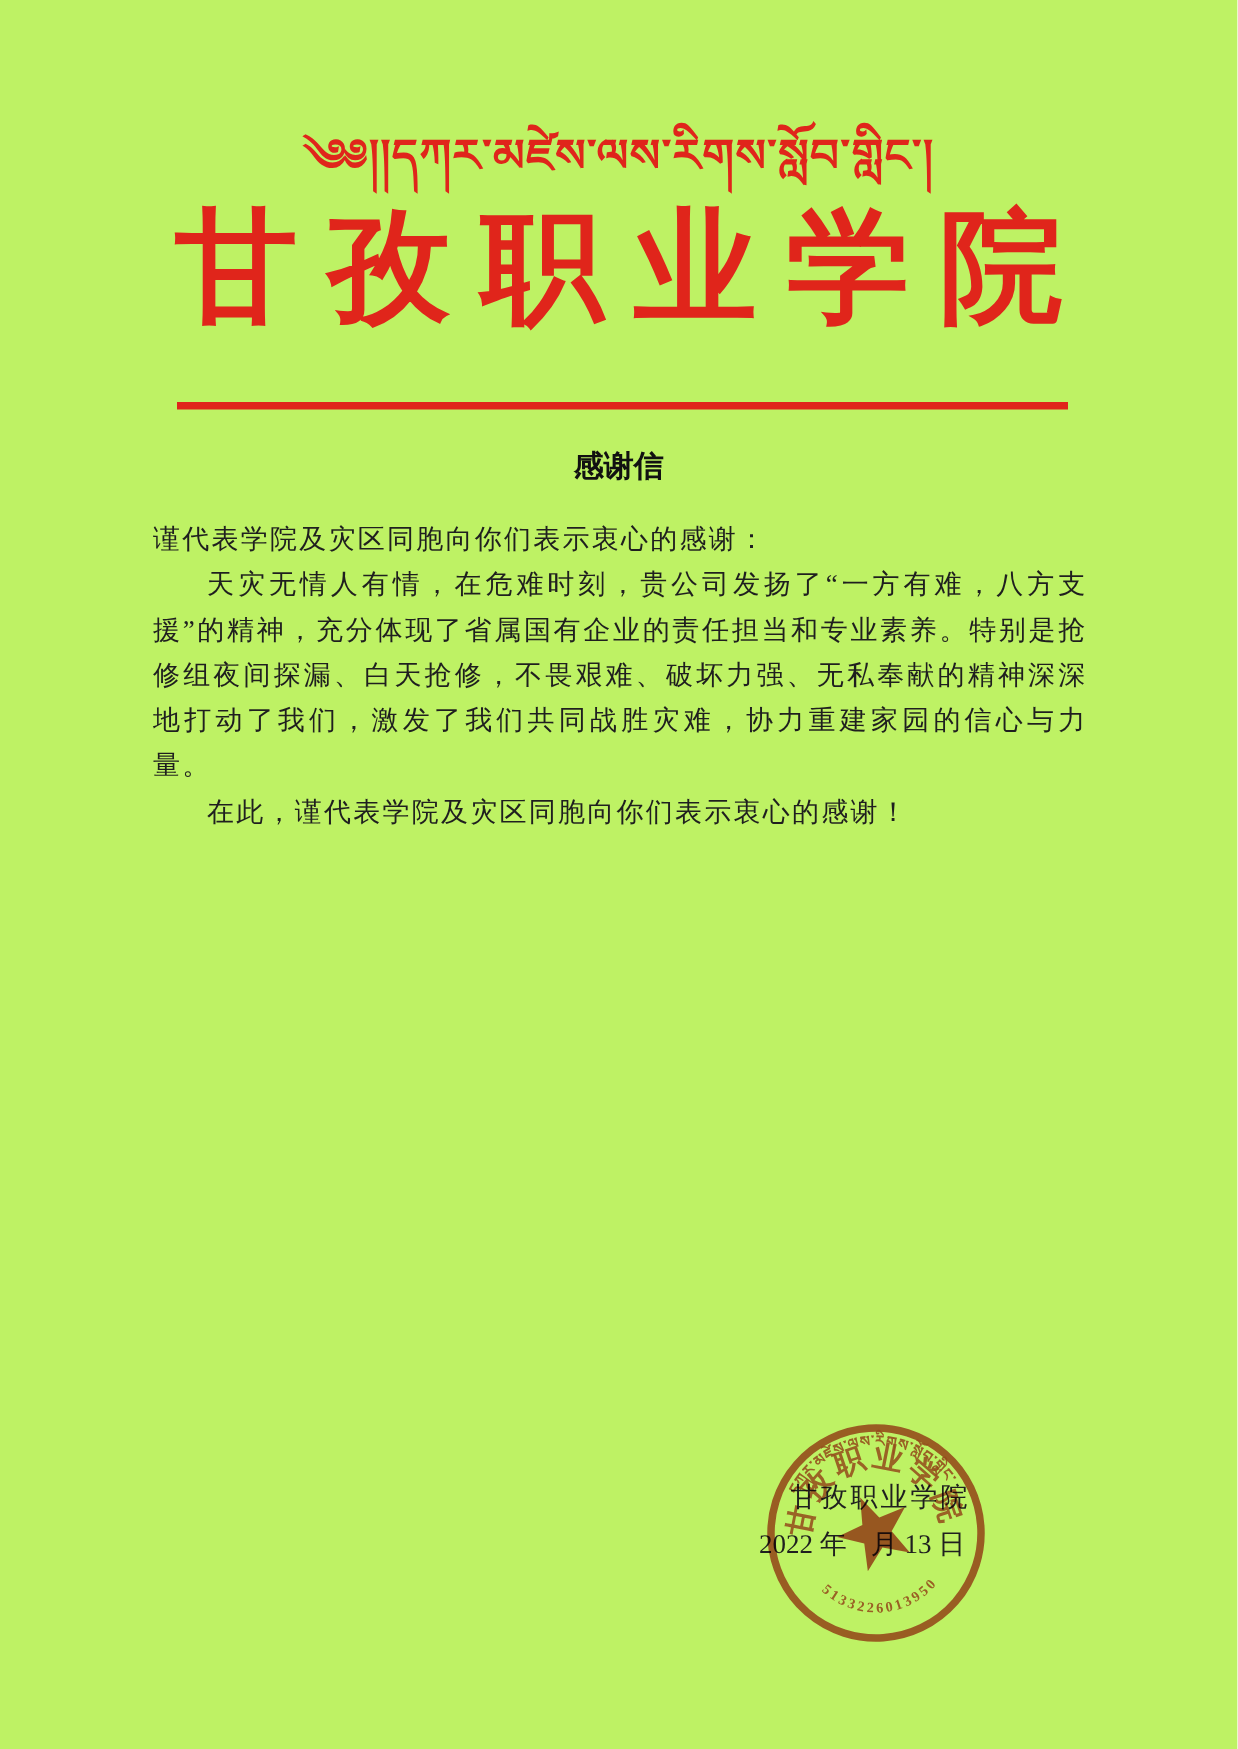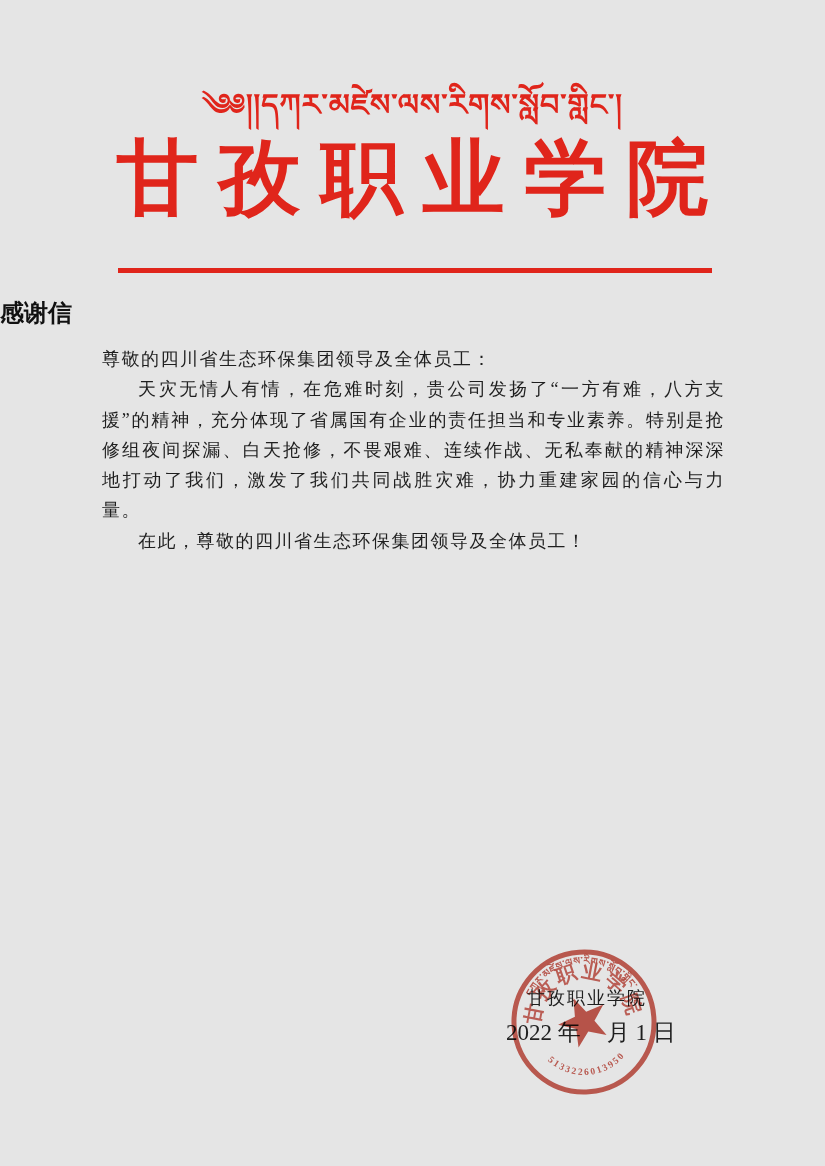--- a/index.html
+++ b/index.html
@@ -4,21 +4,21 @@
 <style>
   :root{
     --red:#e0251b;
     --seal-red:#c4463a;
     --ink:#1f1f1f;
   }
   html,body{margin:0;padding:0;background:#ffffff;}
   .page{
     position:relative;
     width:825px;height:1166px;
-    background:#e5e5e5;
+    background:#bef264;
     overflow:hidden;
     font-family:"Liberation Serif","DejaVu Serif",serif;
     color:var(--ink);
   }
   .masthead-tibetan{
     position:absolute;top:82px;left:0;width:100%;
     text-align:center;
     color:var(--red);
     font-size:30px;line-height:1.5;font-weight:bold;
     letter-spacing:1px;
@@ -30,41 +30,41 @@
     font-size:82px;line-height:1.1;font-weight:bold;
     letter-spacing:20px;text-indent:20px;
   }
   .red-rule{
     position:absolute;left:118px;top:268px;
     width:594px;height:5px;
     background:var(--red);
   }
   .letter-title{
     position:absolute;top:297px;left:0;width:100%;
-    text-align:left;
+    text-align:center;
     font-family:Liberation Serif, serif;
-    font-weight:bold;font-size:24px;color:#111111;
+    font-weight:bold;font-size:20px;color:#111111;
   }
   .letter-body{
     position:absolute;left:102px;top:344px;width:623px;
     font-size:18px;line-height:30.3px;
     text-align:justify;text-justify:inter-ideograph;
     letter-spacing:1.5px;
   }
   .letter-body p{margin:0;text-indent:2em;}
   .letter-body p.salutation{text-indent:0;}
   .signature{
     position:absolute;left:527px;top:986px;
     font-size:18px;letter-spacing:2px;color:var(--ink);
     white-space:nowrap;
   }
   .date-line{
     position:absolute;left:506px;top:1017px;
-    font-size:23px;color:var(--ink);
-    display:flex;gap:26px;white-space:nowrap;
+    font-size:18px;color:var(--ink);
+    display:flex;gap:16px;white-space:nowrap;
   }
   .seal{
     position:absolute;left:509px;top:947px;
     width:150px;height:150px;
     mix-blend-mode:multiply;
     opacity:0.93;
     transform:rotate(-4deg);
   }
   .seal svg{display:block;width:100%;height:100%;}
   .seal text{fill:var(--seal-red);}
@@ -76,30 +76,30 @@
 
   <div class="masthead-tibetan">༄༅།།དཀར་མཛེས་ལས་རིགས་སློབ་གླིང་།</div>
 
   <div class="masthead-name">甘孜职业学院</div>
 
   <div class="red-rule"></div>
 
   <div class="letter-title">感谢信</div>
 
   <div class="letter-body">
-    <p class="salutation">尊敬的四川省生态环保集团领导及全体员工：</p>
-    <p>天灾无情人有情，在危难时刻，贵公司发扬了“一方有难，八方支援”的精神，充分体现了省属国有企业的责任担当和专业素养。特别是抢修组夜间探漏、白天抢修，不畏艰难、连续作战、无私奉献的精神深深地打动了我们，激发了我们共同战胜灾难，协力重建家园的信心与力量。</p>
-    <p>在此，尊敬的四川省生态环保集团领导及全体员工！</p>
+    <p class="salutation">谨代表学院及灾区同胞向你们表示衷心的感谢：</p>
+    <p>天灾无情人有情，在危难时刻，贵公司发扬了“一方有难，八方支援”的精神，充分体现了省属国有企业的责任担当和专业素养。特别是抢修组夜间探漏、白天抢修，不畏艰难、破坏力强、无私奉献的精神深深地打动了我们，激发了我们共同战胜灾难，协力重建家园的信心与力量。</p>
+    <p>在此，谨代表学院及灾区同胞向你们表示衷心的感谢！</p>
   </div>
 
   <div class="signature">甘孜职业学院</div>
 
   <div class="date-line">
     <span>2022 年</span>
-    <span>月 1 日</span>
+    <span>月 13 日</span>
   </div>
 
   <div class="seal">
     <svg viewBox="0 0 150 150" xmlns="http://www.w3.org/2000/svg">
       <defs>
         <path id="arc-top-outer" d="M 17,75 A 58,58 0 1 1 133,75"></path>
         <path id="arc-name" d="M 31,75 A 44,44 0 1 1 119,75"></path>
         <path id="arc-bottom" d="M 22,75 A 53,53 0 0 0 128,75"></path>
       </defs>
       <circle cx="75" cy="75" r="70" fill="none" stroke="#c4463a" stroke-width="5" opacity="0.92"></circle>

